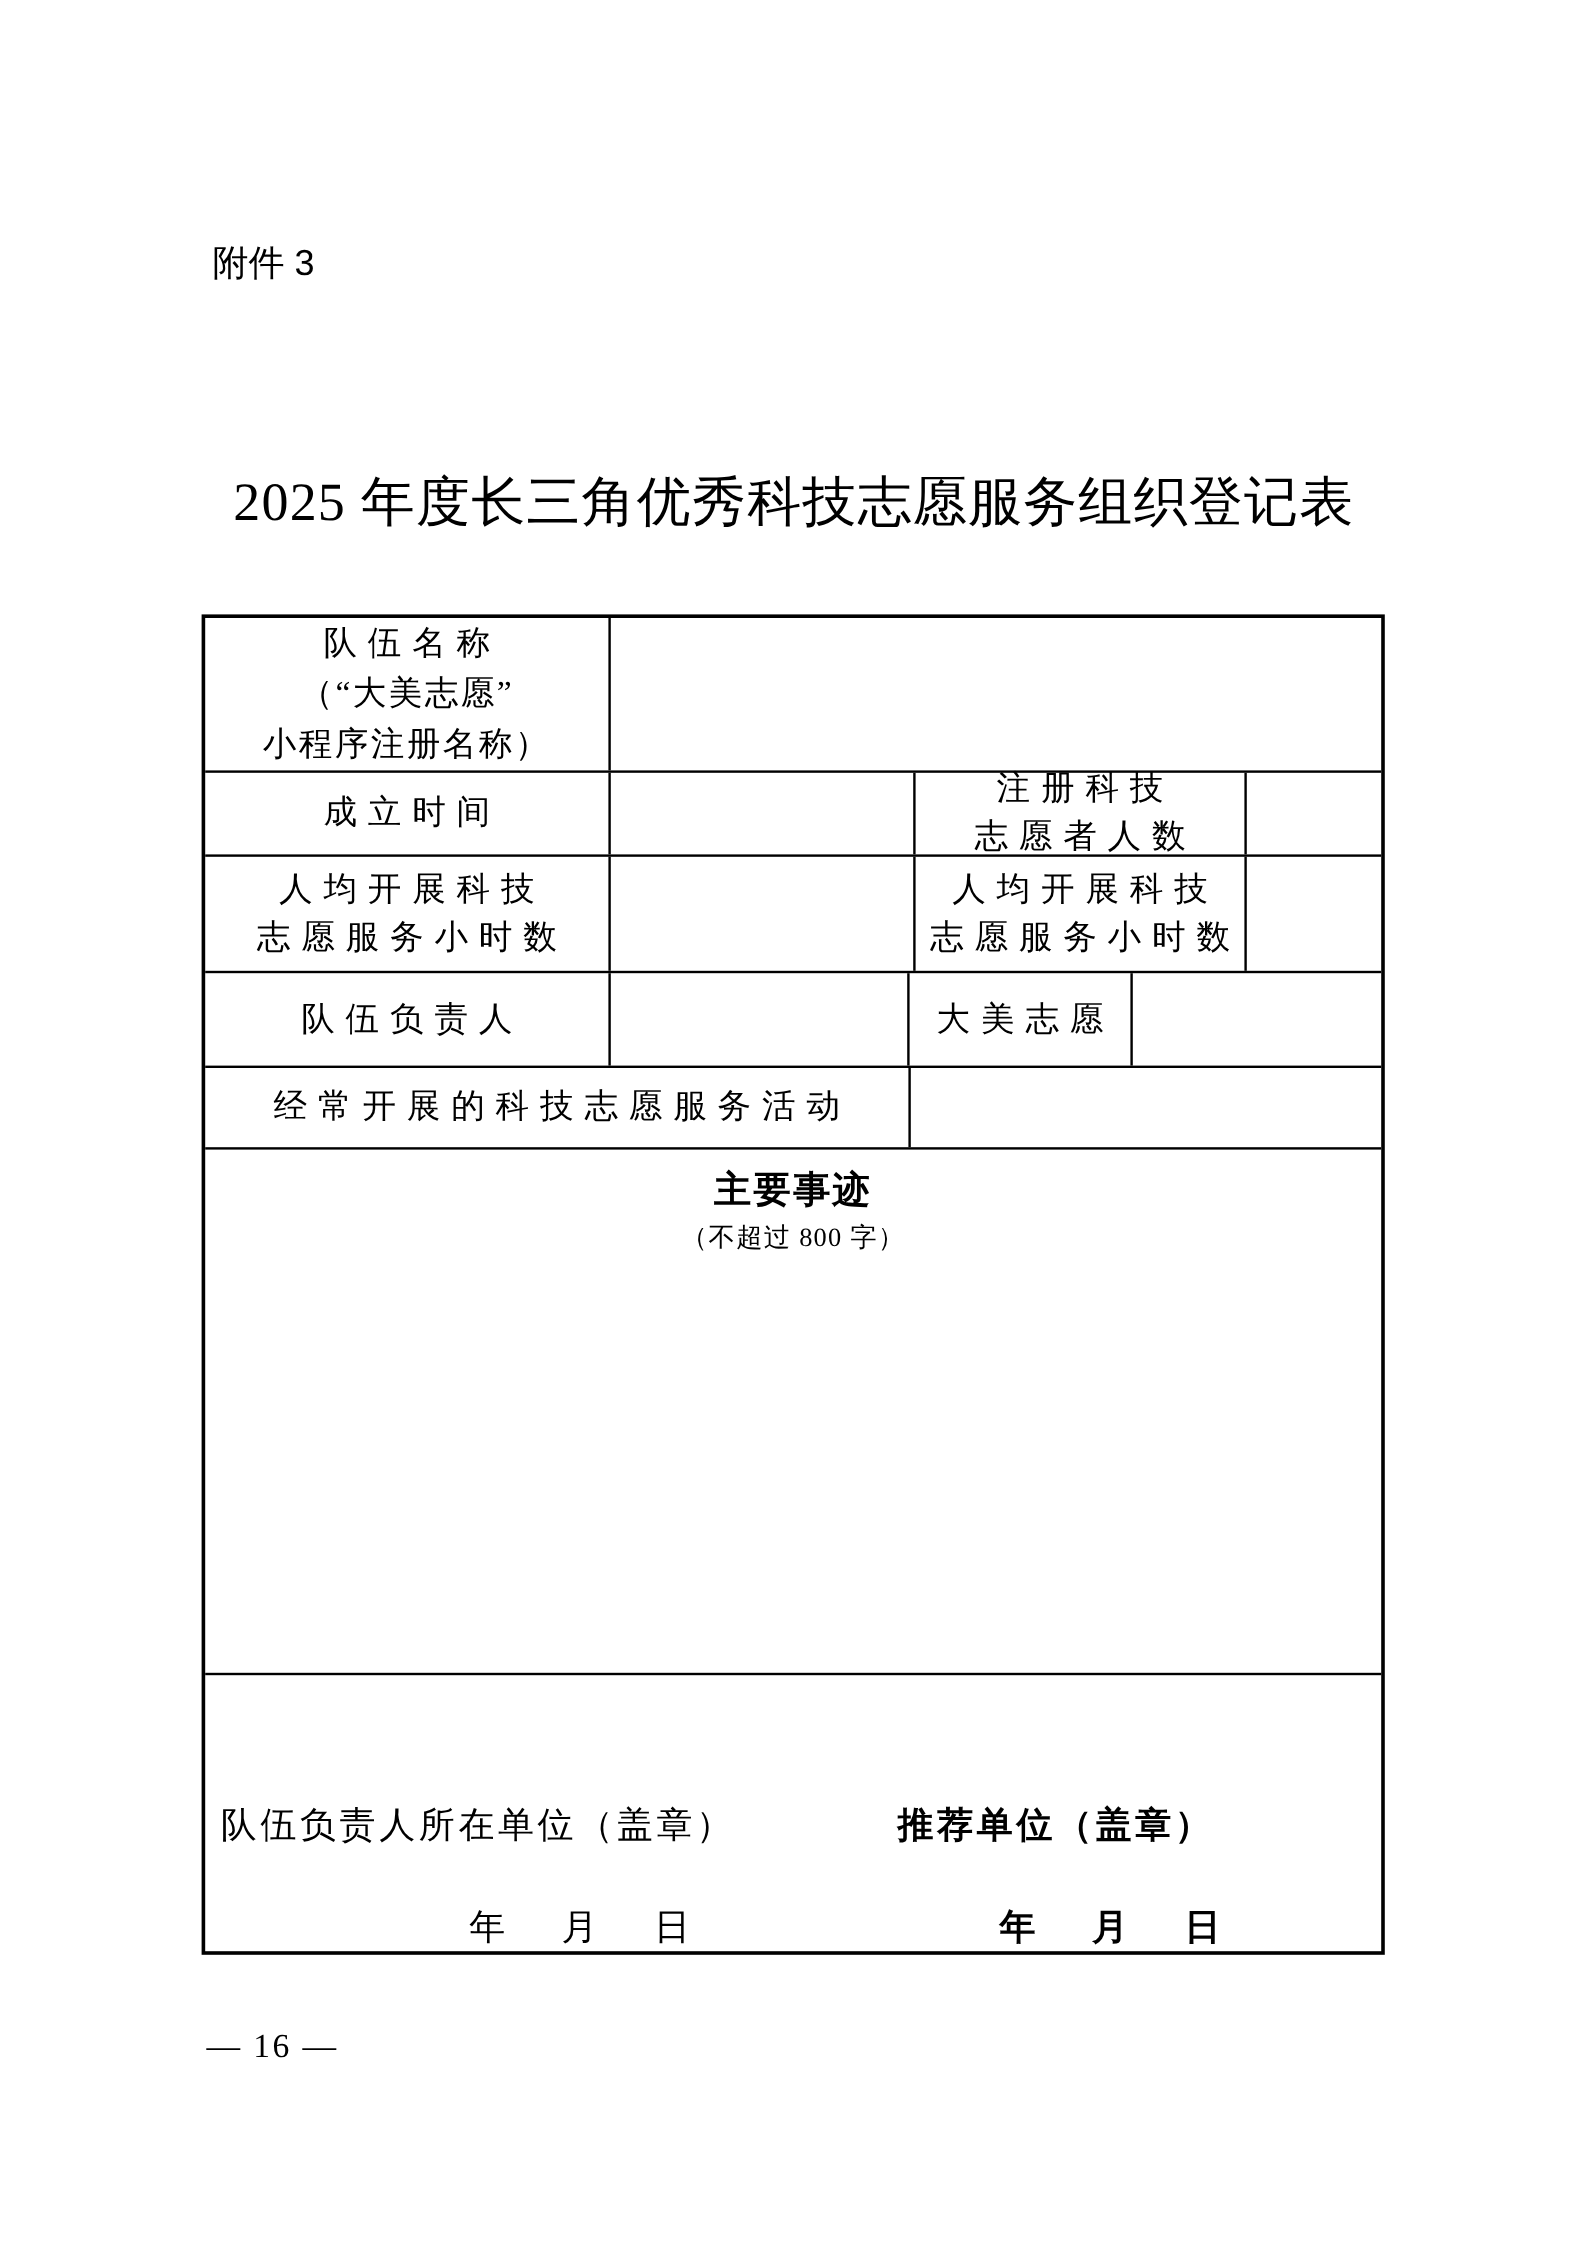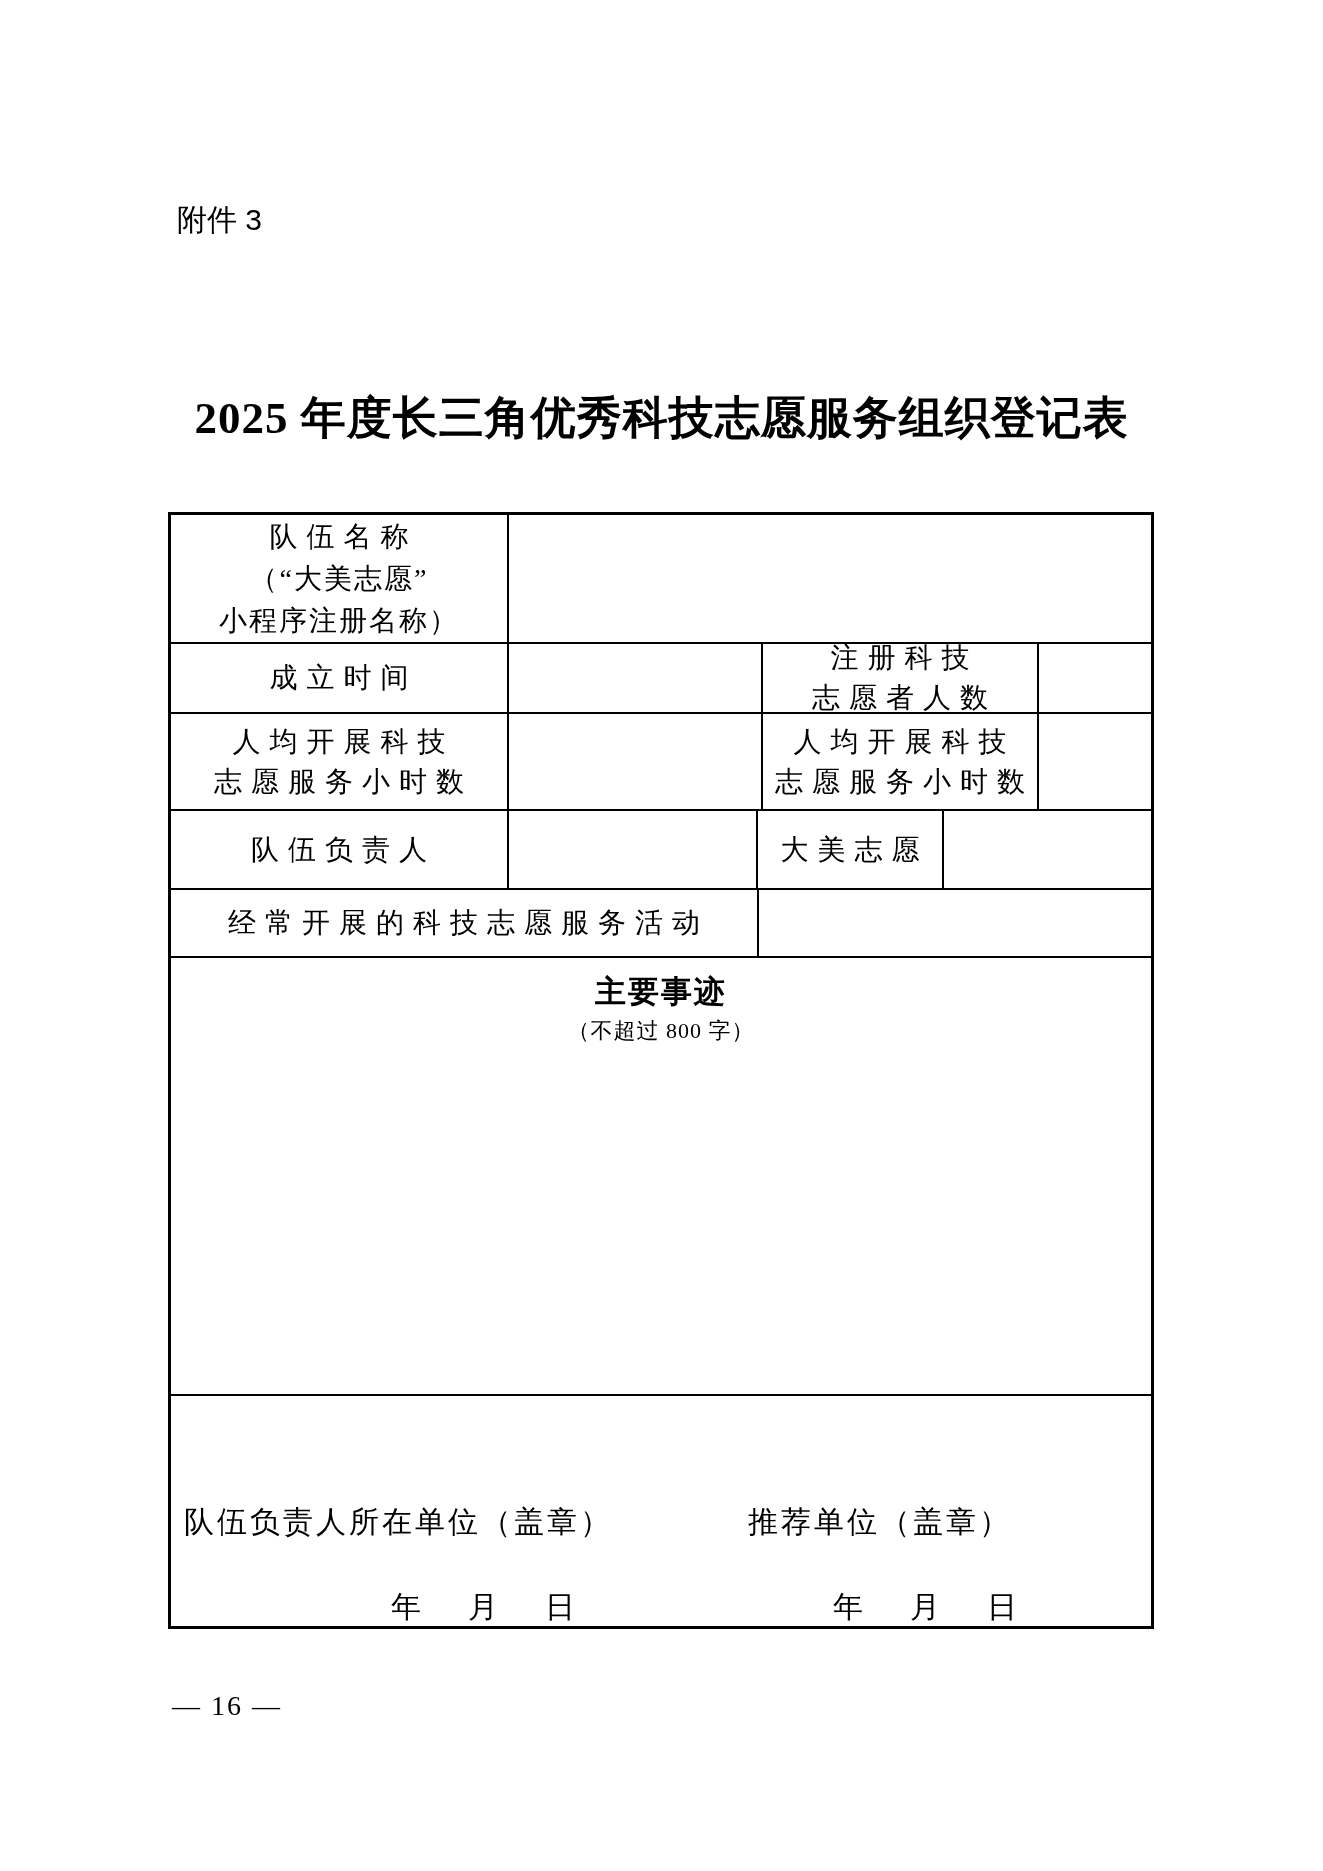--- a/index.html
+++ b/index.html
@@ -22,21 +22,21 @@
     line-height: 36px;
     color: #000;
   }
   .doc-title {
     position: absolute;
     top: 390px;
     left: 0;
     width: 100%;
     text-align: center;
     font-family: "Liberation Serif", "DejaVu Serif", serif;
-    font-weight: bold;
+    font-weight: normal;
     font-size: 45px;
     line-height: 56px;
     letter-spacing: 1px;
     color: #000;
   }
   
   .form-table {
     position: absolute;
     left: 168px;
     top: 512px;
@@ -92,21 +92,21 @@
   }
   
   .sig-cell {
     flex-direction: row;
     align-items: flex-end;
     justify-content: flex-start;
     text-align: left;
   }
   .sig-col { padding-top: 58px; font-size: 30px; }
   .sig-col-left  { width: 559px; }
-  .sig-col-right { flex: 1 1 auto; }
+  .sig-col-right { flex: 1 1 auto; font-weight: bold; }
   .sig-unit { letter-spacing: 3px; line-height: 38px; }
   .sig-unit-left  { padding-left: 13px; }
   .sig-unit-right { padding-left: 18px; }
   .sig-date { margin-top: 47px; line-height: 38px; white-space: nowrap; }
   .sig-date-left  { margin-left: 220px; }
   .sig-date-right { margin-left: 103px; }
   .sig-date span { display: inline-block; }
   .sig-date .gap { width: 47px; }
   .page-number {
     position: absolute;

